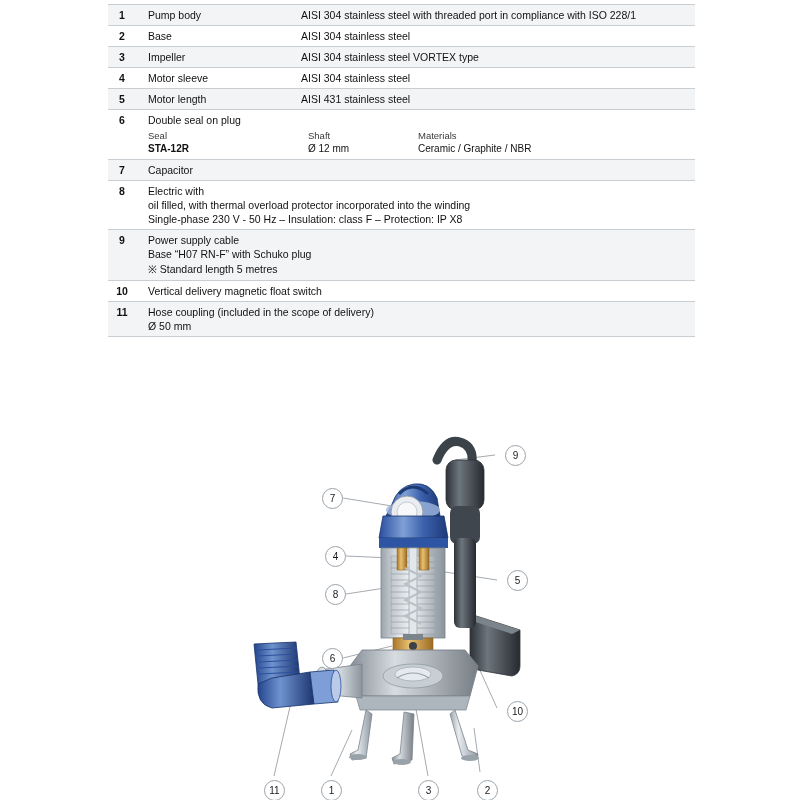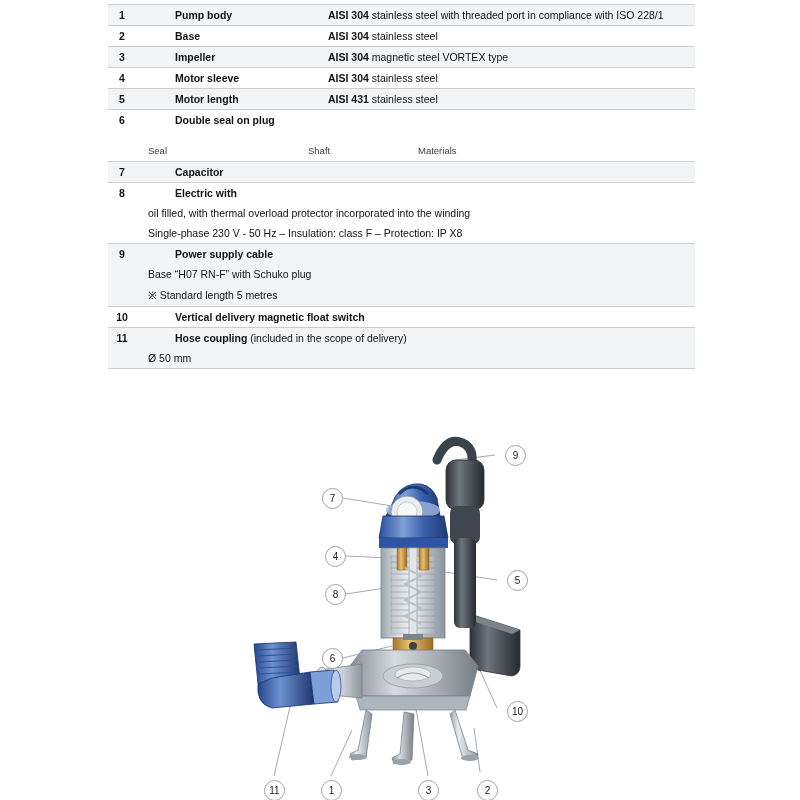--- a/index.html
+++ b/index.html
@@ -37,29 +37,29 @@
   .spec-table td.num {
     width: 34px;
     text-align: center;
     font-weight: bold;
     font-size: 10.5px;
     padding-left: 0;
     padding-right: 6px;
     color: #111;
   }
   .spec-table td.body { padding-left: 6px; }
-  .lbl { font-weight: bold; margin-left: 27px; }
+  .lbl { font-weight: normal; }
   .sub { font-weight: normal; text-align: right; }
-  .line2 { display: block; margin-top: 8px; font-weight: normal; }
+  .line2 { display: block; margin-top: 2px; font-weight: normal; }
 
   
   .seal-table {
     border-collapse: collapse;
     width: 100%;
-    margin-top: 18px;
+    margin-top: 3px;
     font-size: 10px;
   }
   .seal-table td {
     border: none;
     background: transparent !important;
     padding: 1px 0 1px 0;
     vertical-align: top;
   }
   .seal-table td.c1 { width: 160px; }
   .seal-table td.c2 { width: 110px; }
@@ -116,21 +116,21 @@
           <span class="lbl">AISI 304</span><span class="sub"> stainless steel</span>
         </td>
       </tr>
 
       <tr class="row-shaded">
         <td class="num">3</td>
         <td class="body">
           <span class="lbl">Impeller</span>
         </td>
         <td class="body">
-          <span class="lbl">AISI 304</span><span class="sub"> magnetic steel VORTEX type</span>
+          <span class="lbl">AISI 304</span><span class="sub"> stainless steel VORTEX type</span>
         </td>
       </tr>
 
       <tr class="row-plain">
         <td class="num">4</td>
         <td class="body">
           <span class="lbl">Motor sleeve</span>
         </td>
         <td class="body">
           <span class="lbl">AISI 304</span><span class="sub"> stainless steel</span>
@@ -150,20 +150,25 @@
       <tr class="row-plain">
         <td class="num">6</td>
         <td class="body" colspan="2">
           <span class="lbl">Double seal on plug</span>
           <table class="seal-table">
             <tbody>
               <tr class="head">
                 <td class="c1">Seal</td>
                 <td class="c2">Shaft</td>
                 <td>Materials</td>
+              </tr>
+              <tr class="data">
+                <td class="c1">STA-12R</td>
+                <td class="c2">Ø 12 mm</td>
+                <td>Ceramic / Graphite / NBR</td>
               </tr>
             </tbody>
           </table>
         </td>
       </tr>
 
       <tr class="row-shaded">
         <td class="num">7</td>
         <td class="body" colspan="2">
           <span class="lbl">Capacitor</span>

